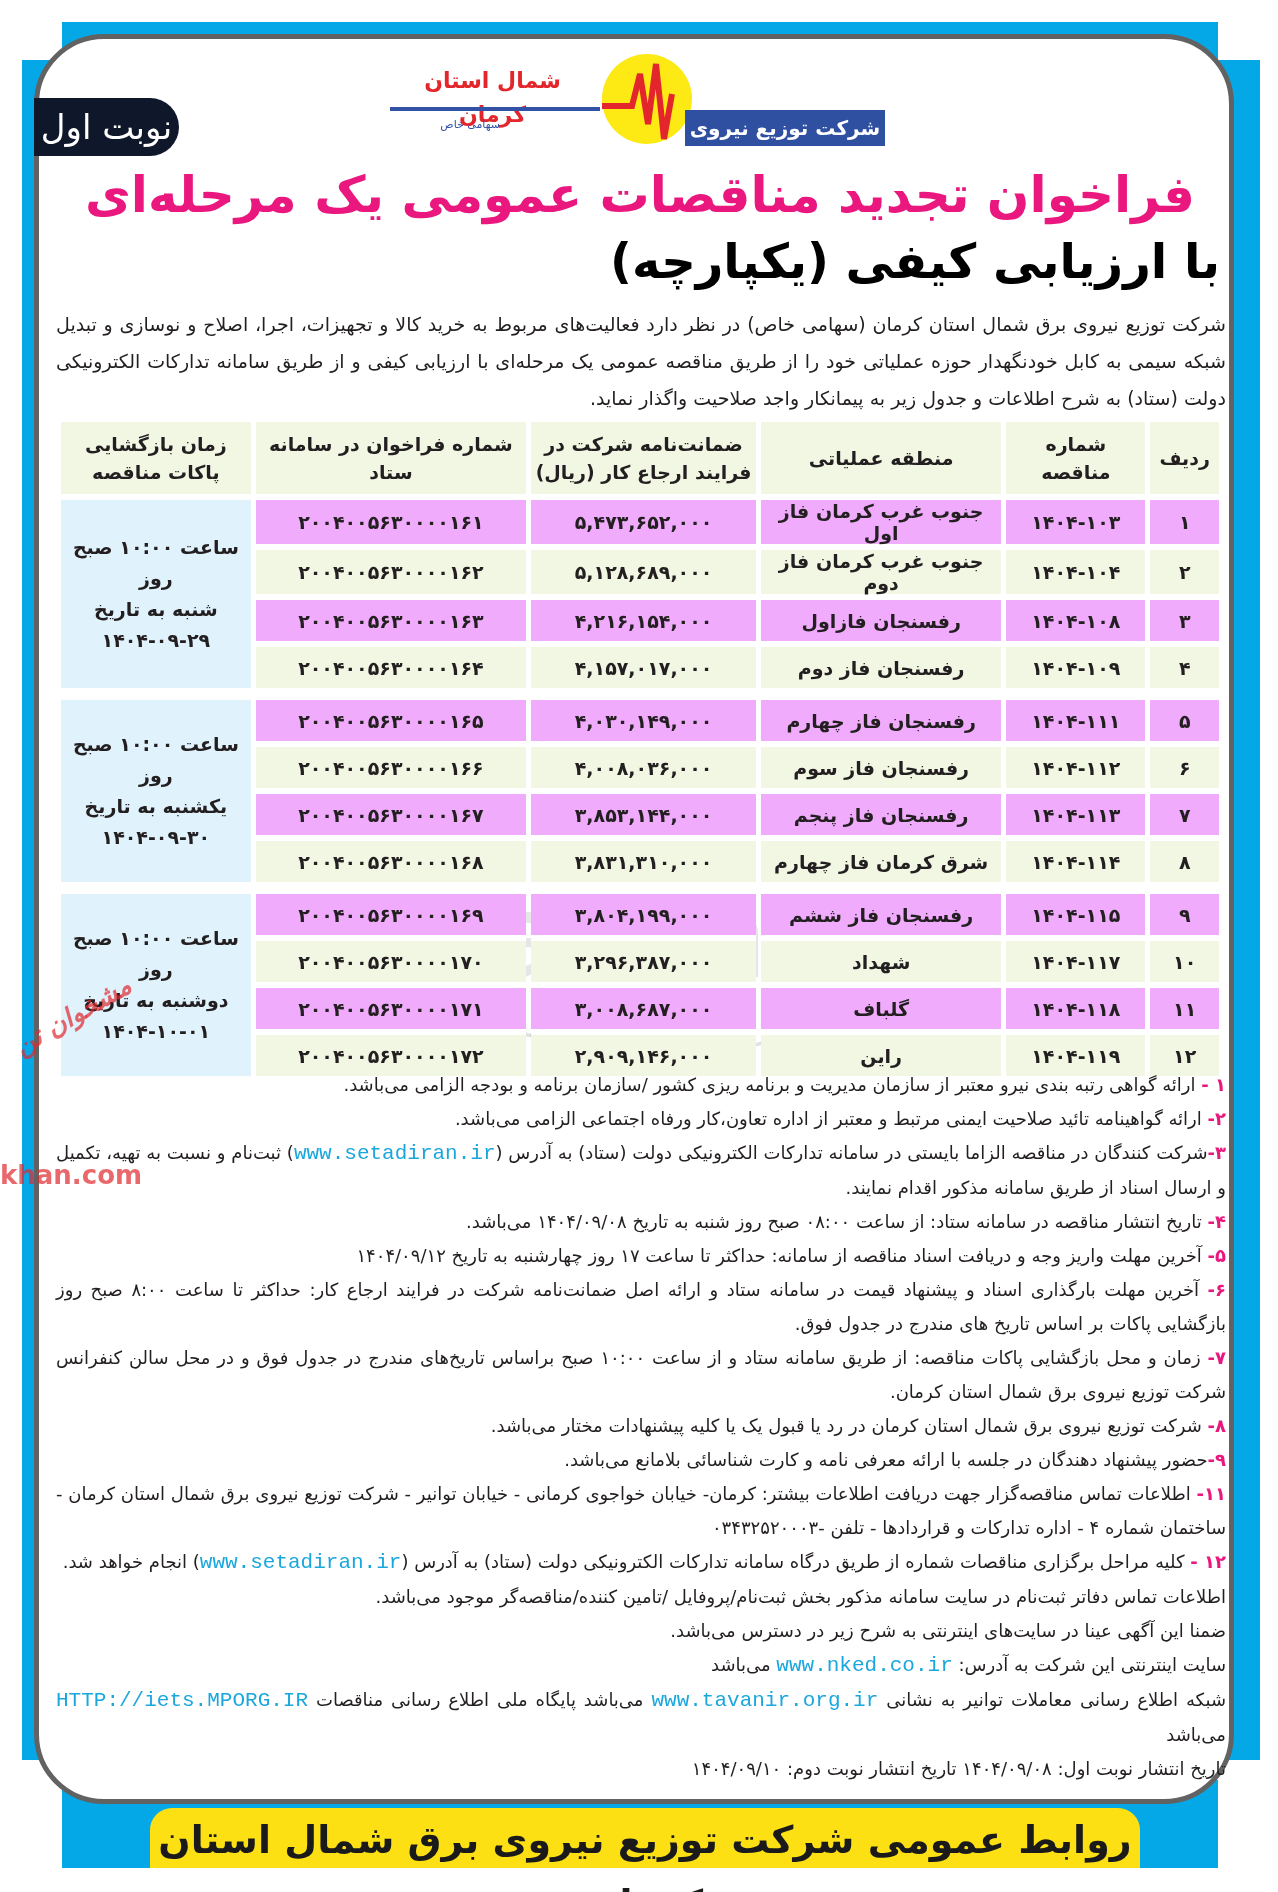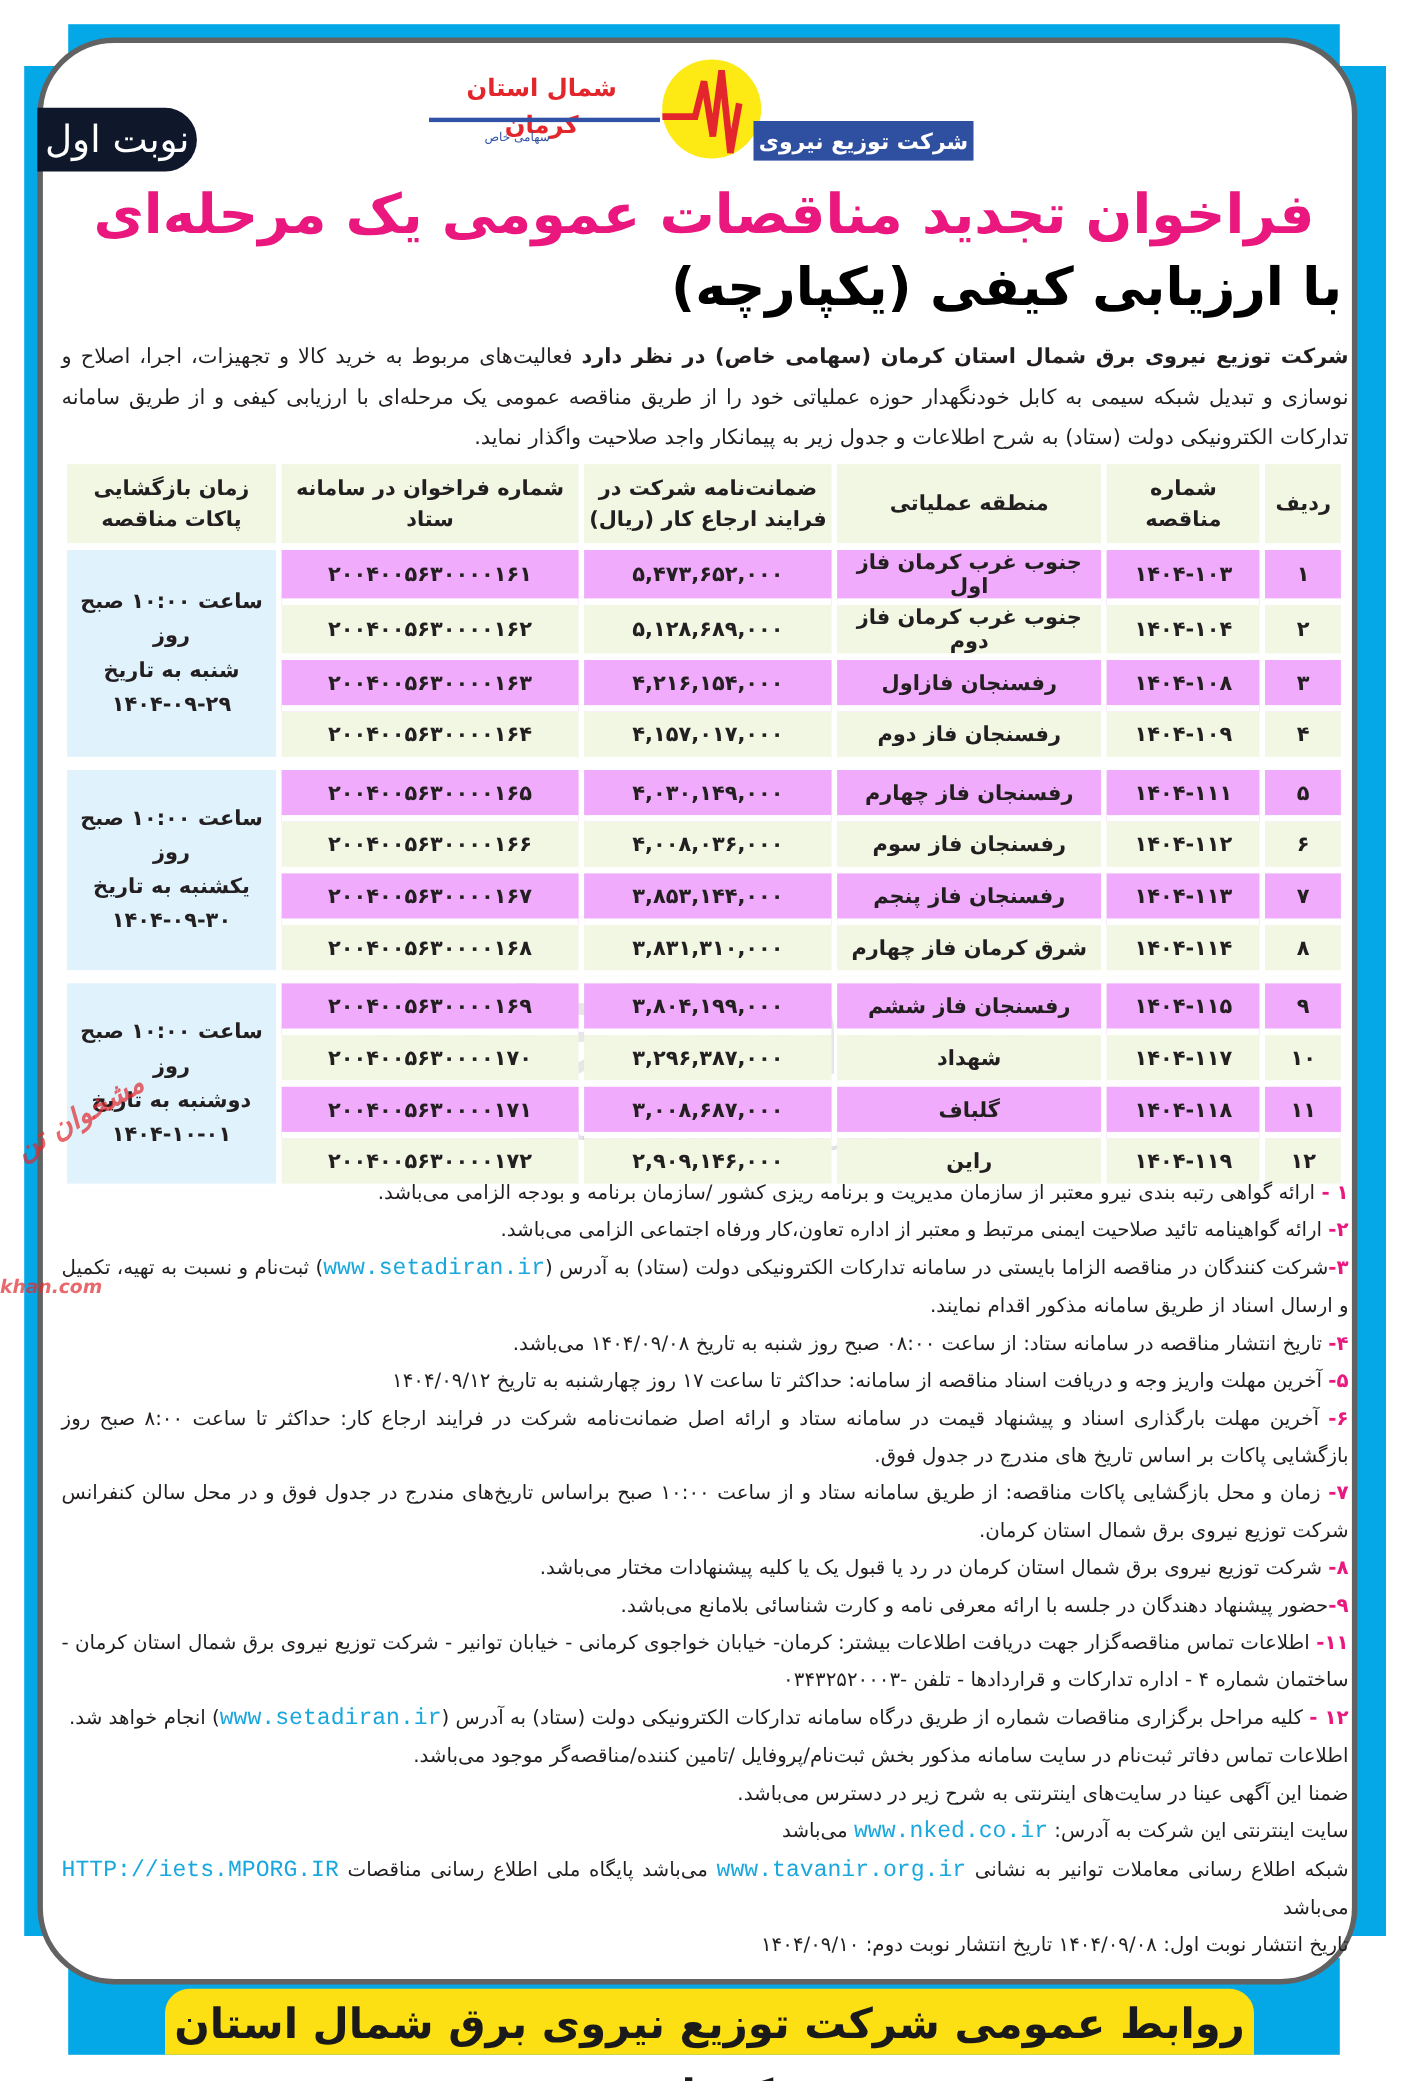--- a/index.html
+++ b/index.html
@@ -31,40 +31,40 @@
   .logo-line { position:absolute; left:0; top:55px; width:210px; height:4px; background:#3152a5; }
   .logo-sub { position:absolute; left:0; top:66px; width:110px; color:#3152a5; font-size:11px; }
   .logo-circle { position:absolute; left:212px; top:2px; width:90px; height:90px; border-radius:50%; background:#fde913; }
   .logo-pulse { position:absolute; left:212px; top:2px; width:90px; height:90px; }
   .logo-box { position:absolute; left:295px; top:58px; width:200px; height:36px; background:#2f4fa1; color:#ffffff; font-size:20px; font-weight:bold; line-height:36px; text-align:center; }
   
   .title1 { position:absolute; left:60px; width:1160px; top:160px; text-align:center; color:#e9177e; font-weight:bold; font-size:50px; line-height:70px; letter-spacing:-1px; }
   .title2 { position:absolute; left:60px; width:1160px; top:228px; color:#000000; font-weight:bold; font-size:48px; line-height:66px; letter-spacing:-1px; }
   
   .intro { position:absolute; left:56px; width:1170px; top:306px; font-size:19px; line-height:37px; text-align:justify; text-align-last:right; }
-  .intro b { font-weight:bold; }
+  .intro b { font-weight:normal; }
   
   .tbl { position:absolute; left:56px; top:422px; width:1168px; border-collapse:separate; border-spacing:5px 0; }
   .tbl th { background:#f2f7e4; font-weight:bold; font-size:19px; line-height:28px; height:72px; padding:0 4px; text-align:center; vertical-align:middle; }
   .tbl td { font-weight:bold; font-size:19px; height:41px; text-align:center; vertical-align:middle; border-bottom:6px solid #fff; padding:0; }
   .tbl tr.blue td { background:#f0abfc; }
   .tbl tr.green td { background:#f2f7e4; }
   .tbl td.open { background:#e0f2fc !important; line-height:31px; font-size:19px; padding:0 4px; }
   .tbl tr.gap td { height:6px; padding:0; background:#fff !important; border:0; }
   .c-row { width:60px; } .c-num { width:130px; } .c-area { width:230px; } .c-amt { width:215px; } .c-call { width:260px; } .c-open { width:180px; }
   
   .notes { position:absolute; left:56px; width:1170px; top:1068px; font-size:18px; line-height:34px; }
   .note { text-align:justify; text-align-last:right; }
   .num { color:#e9177e; font-weight:bold; }
   .link { color:#1aa7de; font-family:Liberation Mono, monospace; font-size:21px; }
   
   .wm { position:absolute; left:290px; top:870px; width:700px; text-align:center; color:rgba(140,140,140,0.22); font-weight:bold; font-size:120px; line-height:130px; font-family:"Liberation Sans", sans-serif; direction:ltr; pointer-events:none; }
   .wm2 { position:absolute; left:300px; top:1000px; width:700px; text-align:center; color:rgba(140,140,140,0.25); font-size:40px; letter-spacing:14px; pointer-events:none; }
   .wm-left { position:absolute; left:0; top:1040px; width:140px; color:rgba(224,40,45,0.7); font-style:italic; font-weight:bold; font-size:26px; line-height:30px; transform:rotate(-30deg); transform-origin:left top; pointer-events:none; }
-  .wm-left-en { position:absolute; left:0; top:1160px; color:rgba(224,40,45,0.7); font-style:italic; font-weight:bold; font-size:17px; direction:ltr; pointer-events:none; }
+  .wm-left-en { position:absolute; left:0; top:1160px; color:rgba(224,40,45,0.7); font-weight:bold; font-size:26px; direction:ltr; pointer-events:none; }
   
   .footer { position:absolute; left:150px; top:1808px; width:990px; height:60px; background:#fde013; border-radius:22px 22px 0 0; text-align:center; font-weight:bold; font-size:38px; line-height:64px; color:#1a1a1a; letter-spacing:-1px; }
 </style>
 </head>
 <body>
 
 <div class="blue-top"></div>
 <div class="blue-main"></div>
 <div class="blue-bottom"></div>
 <div class="frame"></div>

